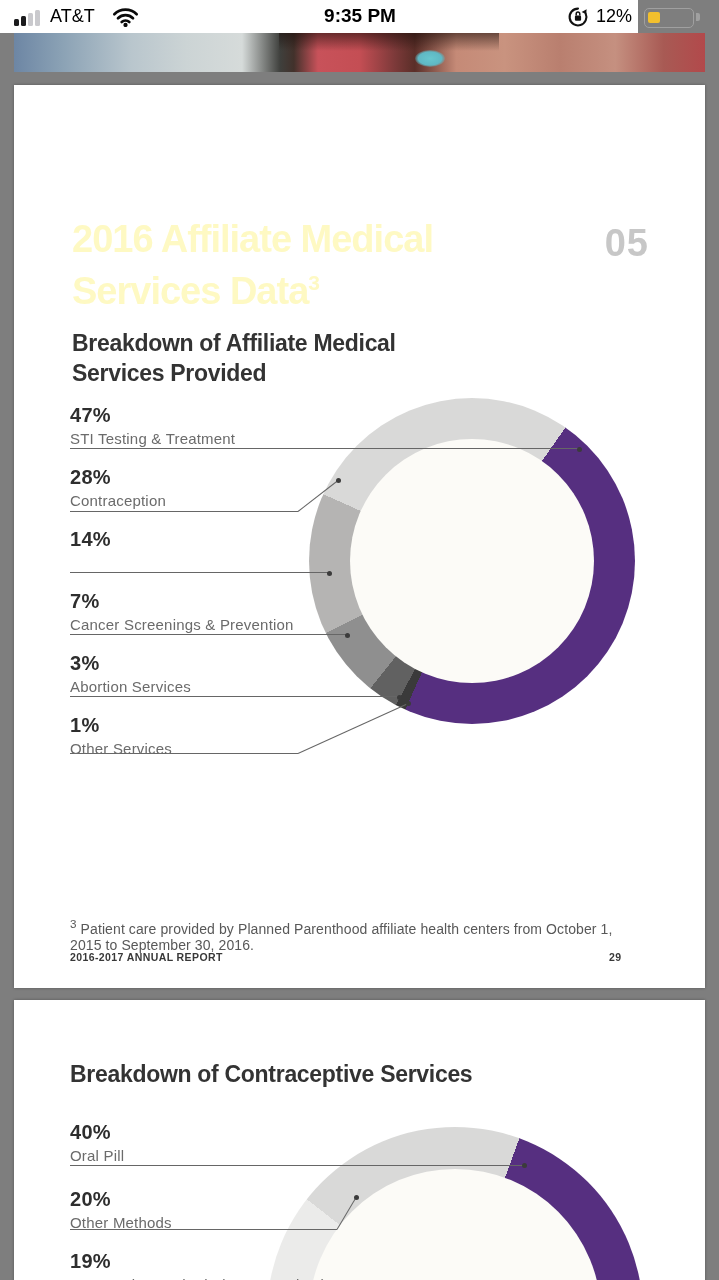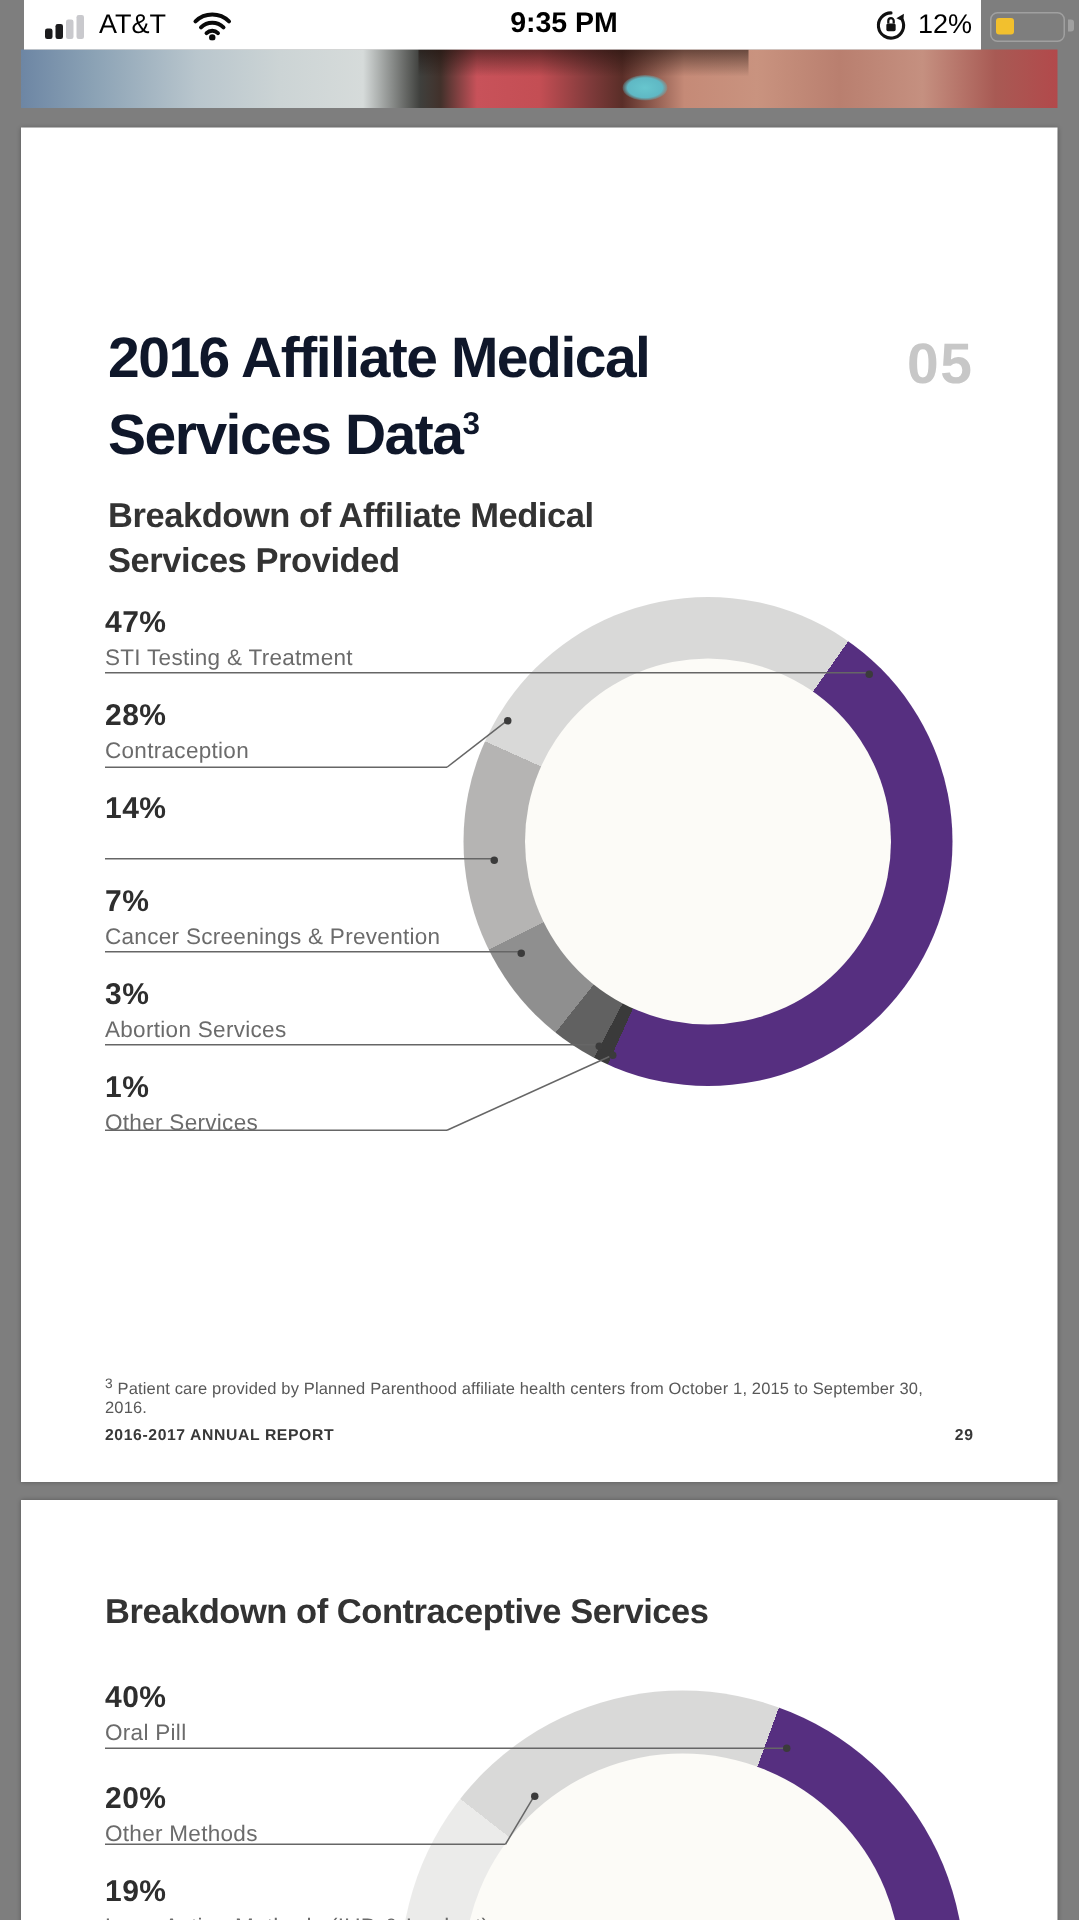--- a/index.html
+++ b/index.html
@@ -1,20 +1,20 @@
 <!DOCTYPE html>
 <html><head>
 <meta charset="utf-8">
 <style>
   html,body{margin:0;padding:0;background:#555;}
   #screen{position:relative;width:719px;height:1280px;background:#7e7e7e;overflow:hidden;
           font-family:"Liberation Sans", sans-serif;margin:0 auto;}
   .abs{position:absolute;}
   
-  #statusbar{left:0;top:0;width:638px;height:33px;background:#ffffff;z-index:20;margin-left:16px;}
+  #statusbar{left:0;top:0;width:638px;height:33px;background:#ffffff;z-index:20;}
   .sb-text{font-size:18px;color:#000;}
   #sb-time{left:300px;top:5px;width:120px;text-align:center;font-weight:700;font-size:19px;}
   #sb-carrier{left:50px;top:6px;font-weight:500;}
   #sb-batt-pct{left:596px;top:6px;}
   .bar{position:absolute;bottom:0;width:5px;border-radius:1.5px;}
   #cellbars{left:14px;top:9px;width:28px;height:17px;}
   #battery-body{left:644px;top:8px;width:48px;height:18px;border:1.5px solid #a0a0a0;border-radius:5px;}
   #battery-fill{left:647.5px;top:11.5px;width:12px;height:11px;border-radius:2px;}
   #battery-nub{left:696px;top:13px;width:3.5px;height:8px;background:#a0a0a0;border-radius:0 2px 2px 0;}
   
@@ -23,32 +23,32 @@
       #3f403d 38.5%,#42312b 40.5%,#c8525a 44%,#c44e54 50%,#7e3a3a 55%,#5a2e28 58%,
       #c58a77 64%,#c9937f 71%,#b97f6f 79%,#c59080 87%,#a85a54 94%,#b2494b 100%);}
   #photo .shadow{left:265px;top:0;width:220px;height:18px;
     background:linear-gradient(180deg,rgba(25,12,8,.55),rgba(25,12,8,0));}
   #photo .bracelet{left:401px;top:17px;width:30px;height:17px;border-radius:50%;
     background:radial-gradient(ellipse at center,#67c6ce 0%,#5fb8c4 55%,rgba(95,184,196,0) 75%);}
   
   .page{background:#ffffff;box-shadow:0 0 3px rgba(0,0,0,.3);}
   #page1{left:14px;top:85px;width:691px;height:903px;}
   #page2{left:14px;top:1000px;width:691px;height:300px;}
-  h1.title{margin:0;font-size:38px;line-height:43px;font-weight:700;letter-spacing:-1px;color:#0f172a;}
+  h1.title{margin:0;font-size:38px;line-height:43px;font-weight:700;letter-spacing:-1px;color:#fef9c3;}
   h1.title sup{font-size:21px;}
   .big-num{font-size:38px;font-weight:700;letter-spacing:1px;color:#c7c7c7;}
   h2.sub{margin:0;font-size:23px;line-height:30px;font-weight:700;letter-spacing:-0.3px;color:#333333;}
   .pct{font-size:20px;font-weight:700;color:#2e2e2e;letter-spacing:.3px;z-index:6;}
   .lbl{font-size:15px;color:#6b6b6b;letter-spacing:.2px;z-index:6;}
   .hline,.dline{height:1px;background:#666;z-index:5;}
   .dline{transform-origin:left center;}
   .dot{width:5px;height:5px;border-radius:50%;background:#3b3b3b;z-index:6;}
   .donut{border-radius:50%;z-index:1;}
   .hole{border-radius:50%;z-index:2;}
-  .footnote{font-size:11px;color:#585858;letter-spacing:.1px;}
+  .footnote{font-size:14px;color:#585858;letter-spacing:.1px;}
   .footer{font-size:10.5px;font-weight:700;color:#383838;letter-spacing:.4px;}
 </style>
 </head>
 <body>
 
 <div id="screen">
 
   <div id="statusbar" class="abs">
     <div id="cellbars" class="abs">
       <div class="bar" style="left:0;height:7px;background:#1b1b1d;"></div>
@@ -125,21 +125,21 @@
   <div class="abs pct" style="left:70px;top:714px;">1%</div>
   <div class="abs lbl" style="left:70px;top:740px;">Other Services</div>
   <div class="abs hline" style="left:70px;top:753px;width:228px;"></div>
   <div class="abs dline" style="left:298px;top:753px;width:120.8px;transform:rotate(-24.4deg);"></div>
   <div class="abs dot" style="left:405.5px;top:700.5px;"></div>
 
   <div class="abs footnote" style="left:70px;top:917px;width:560px;">
     <sup>3</sup><span> Patient care provided by Planned Parenthood affiliate health centers from October 1, 2015 to September 30, 2016.</span>
   </div>
   <div class="abs footer" style="left:70px;top:951px;">2016-2017 ANNUAL REPORT</div>
-  <div class="abs footer" style="left:609px;top:951px;width:40px;text-align:right;">29</div>
+  <div class="abs footer" style="left:609px;top:951px;width:40px;">29</div>
 
   <div id="page2" class="abs page"></div>
 
   <h2 class="abs sub" style="left:70px;top:1059px;">Breakdown of Contraceptive Services</h2>
 
   <div class="abs donut" style="left: 267px; top: 1127px; width: 376px; height: 376px; background: conic-gradient(from 20deg, rgb(86, 47, 128) 0deg, rgb(86, 47, 128) 144deg, rgb(235, 235, 234) 144deg, rgb(235, 235, 234) 288deg, rgb(217, 217, 216) 288deg, rgb(217, 217, 216) 360deg);"></div>
   <div class="abs hole" style="left:309px;top:1169px;width:292px;height:292px;background:#fcfbf7;"></div>
 
   <div class="abs pct" style="left:70px;top:1121px;">40%</div>
   <div class="abs lbl" style="left:70px;top:1147px;">Oral Pill</div>

